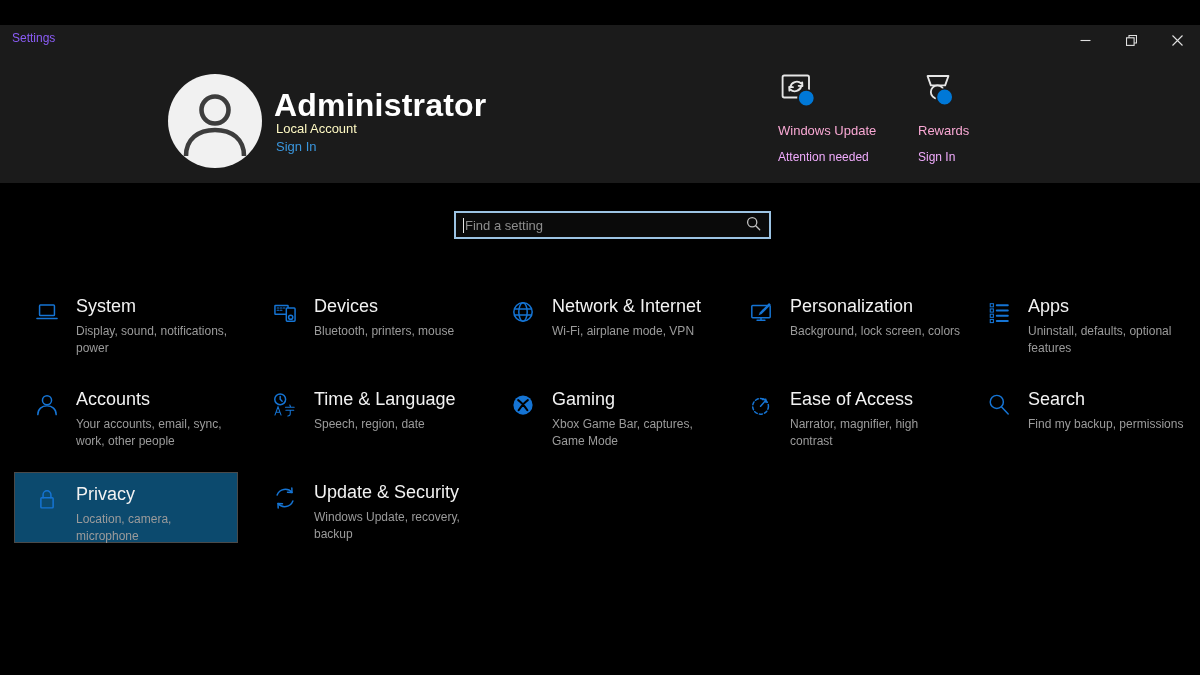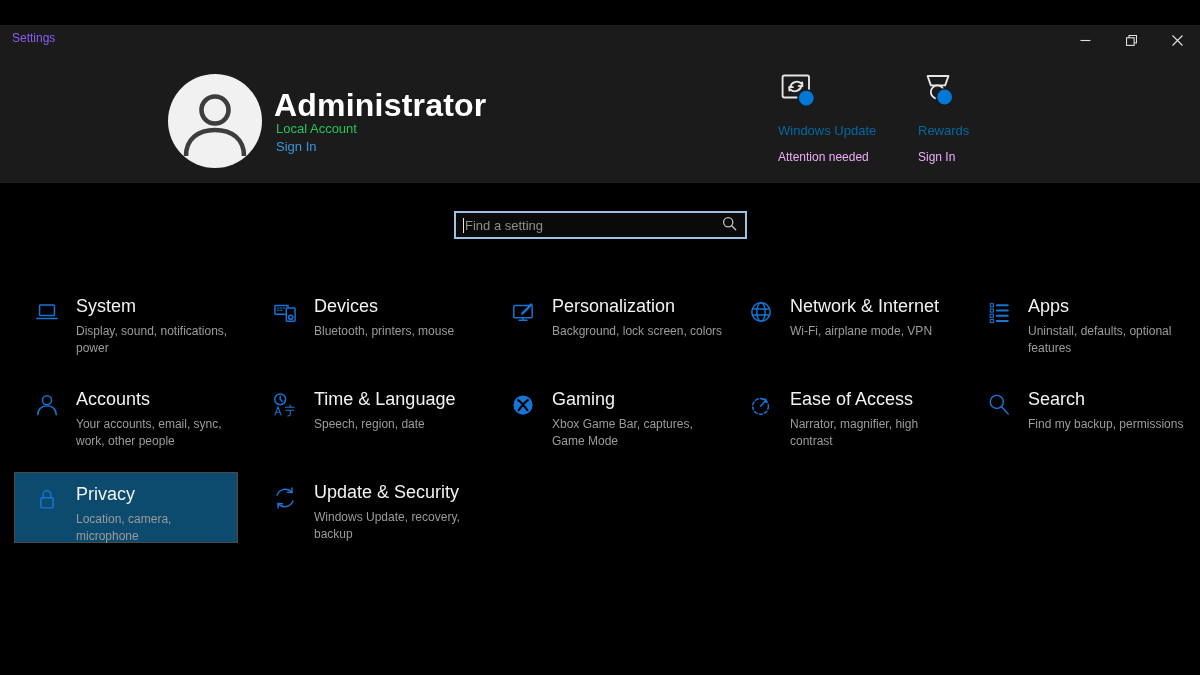--- a/index.html
+++ b/index.html
@@ -20,34 +20,34 @@
   .header-bg{position:absolute;left:0;top:25px;width:1200px;height:158px;background:var(--header-bg);}
   .win-title{position:absolute;left:12px;top:31px;font-size:12px;color:#8b5cf6;}
   .win-controls{position:absolute;right:0;top:25px;height:30px;display:flex;}
   .win-btn{width:46px;height:30px;display:flex;align-items:center;justify-content:center;background:transparent;border:none;cursor:pointer;}
   .win-btn svg{display:block;}
   .win-btn svg .g{stroke:#e0e0e0;fill:none;stroke-width:1.1;}
 
   .avatar{position:absolute;left:168px;top:74px;width:94px;height:94px;border-radius:50%;background:#f1f1f1;overflow:hidden;}
   .avatar svg .p{stroke:#3d3d3d;fill:none;stroke-width:4.6;}
   .acct-name{position:absolute;left:274px;top:87px;font-size:32px;font-weight:bold;color:#ffffff;letter-spacing:.2px;}
-  .acct-type{position:absolute;left:276px;top:121px;font-size:13px;color:#22c55e;}
+  .acct-type{position:absolute;left:276px;top:121px;font-size:13px;color:#fef9c3;}
   .acct-signin{position:absolute;left:276px;top:139px;font-size:13px;color:var(--link-blue);cursor:pointer;text-decoration:none;}
 
   .status-block{position:absolute;top:70px;width:160px;}
   .status-block .hdr-icon{display:block;height:44px;}
   .status-block .hdr-icon svg .w{stroke:#e6e6e6;fill:none;stroke-width:1.7;stroke-linecap:round;stroke-linejoin:round;}
   .status-block .hdr-icon svg .dot{fill:var(--accent);stroke:var(--header-bg);stroke-width:1.5;}
-  .status-label{display:block;font-size:13px;color:#0369a1;margin-top:9px;}
+  .status-label{display:block;font-size:13px;color:#f9a8d4;margin-top:9px;}
   .status-sub{display:block;font-size:12px;color:#f0abfc;margin-top:12px;}
   #status-windows-update{left:778px;}
   #status-rewards{left:918px;}
 
   
-  .search-box{position:absolute;left:454px;top:211px;width:293px;height:28px;background:#0a0a0a;border:2px solid var(--search-border);display:flex;align-items:center;padding:0 8px 0 7px;}
+  .search-box{position:absolute;left:454px;top:211px;width:317px;height:28px;background:#0a0a0a;border:2px solid var(--search-border);display:flex;align-items:center;padding:0 8px 0 7px;}
   .caret{width:1px;height:15px;background:#e8e8e8;flex:0 0 auto;}
   .search-input{flex:1;background:transparent;border:none;outline:none;color:#ffffff;font-size:13px;font-family:inherit;padding-left:1px;}
   .search-input::placeholder{color:#8e8e8e;}
   .search-mag svg .m{stroke:#c0c0c0;fill:none;stroke-width:1.3;stroke-linecap:round;}
 
   
   .grid{position:absolute;left:14px;top:278px;display:grid;grid-template-columns:repeat(5,238px);grid-auto-rows:93px;}
   .tile{display:flex;align-items:flex-start;padding:18px 0 0 19px;cursor:pointer;}
   .tile-icon{flex:0 0 28px;margin-right:15px;margin-top:1px;}
   .tile-icon svg{display:block;}
@@ -163,41 +163,41 @@
         </svg>
       </span>
       <span class="tile-text">
         <span class="tile-title">Devices</span>
         <span class="tile-sub">Bluetooth, printers, mouse</span>
       </span>
     </div>
     <div class="tile">
       <span class="tile-icon">
         <svg width="28" height="30" viewBox="0 0 32 32">
+          <circle class="s" cx="16" cy="16" r="10.5"></circle>
+          <ellipse class="s" cx="16" cy="16" rx="4.8" ry="10.5"></ellipse>
+          <path class="s" d="M6.3 12.5h19.4M6.3 19.5h19.4"></path>
+        </svg>
+      </span>
+      <span class="tile-text">
+        <span class="tile-title">Network &amp; Internet</span>
+        <span class="tile-sub">Wi-Fi, airplane mode, VPN</span>
+      </span>
+    </div>
+    <div class="tile">
+      <span class="tile-icon">
+        <svg width="28" height="30" viewBox="0 0 32 32">
           <rect class="s" x="5.5" y="8.5" width="21" height="14" rx="1"></rect>
           <path class="s" d="M16 22.5v3M11.5 25.5h9"></path>
           <path class="f" d="M25.2 5.8l2 2-10.4 10.4-3.6 1.6 1.6-3.6z"></path>
         </svg>
       </span>
       <span class="tile-text">
         <span class="tile-title">Personalization</span>
         <span class="tile-sub">Background, lock screen, colors</span>
-      </span>
-    </div>
-    <div class="tile">
-      <span class="tile-icon">
-        <svg width="28" height="30" viewBox="0 0 32 32">
-          <circle class="s" cx="16" cy="16" r="10.5"></circle>
-          <ellipse class="s" cx="16" cy="16" rx="4.8" ry="10.5"></ellipse>
-          <path class="s" d="M6.3 12.5h19.4M6.3 19.5h19.4"></path>
-        </svg>
-      </span>
-      <span class="tile-text">
-        <span class="tile-title">Network &amp; Internet</span>
-        <span class="tile-sub">Wi-Fi, airplane mode, VPN</span>
       </span>
     </div>
     <div class="tile">
       <span class="tile-icon">
         <svg width="28" height="30" viewBox="0 0 32 32">
           <rect class="t" x="6" y="6.5" width="3.6" height="3.6"></rect>
           <rect class="t" x="6" y="12.5" width="3.6" height="3.6"></rect>
           <rect class="t" x="6" y="18.5" width="3.6" height="3.6"></rect>
           <rect class="t" x="6" y="24.5" width="3.6" height="3.6"></rect>
           <path class="k" style="stroke:var(--icon-blue)" d="M13.5 8.3H26M13.5 14.3H26M13.5 20.3H26M13.5 26.3H26"></path>

